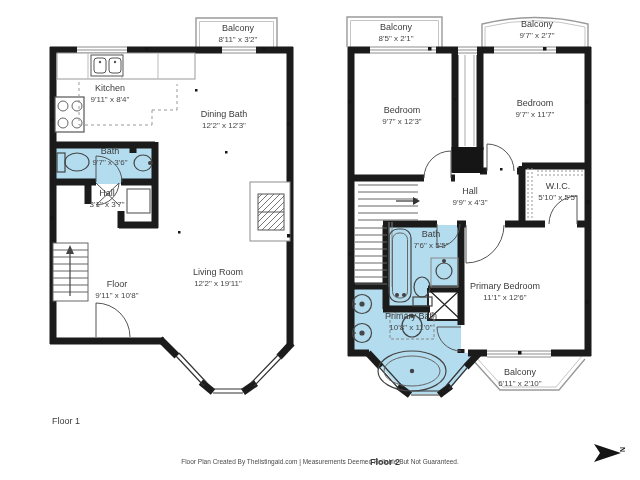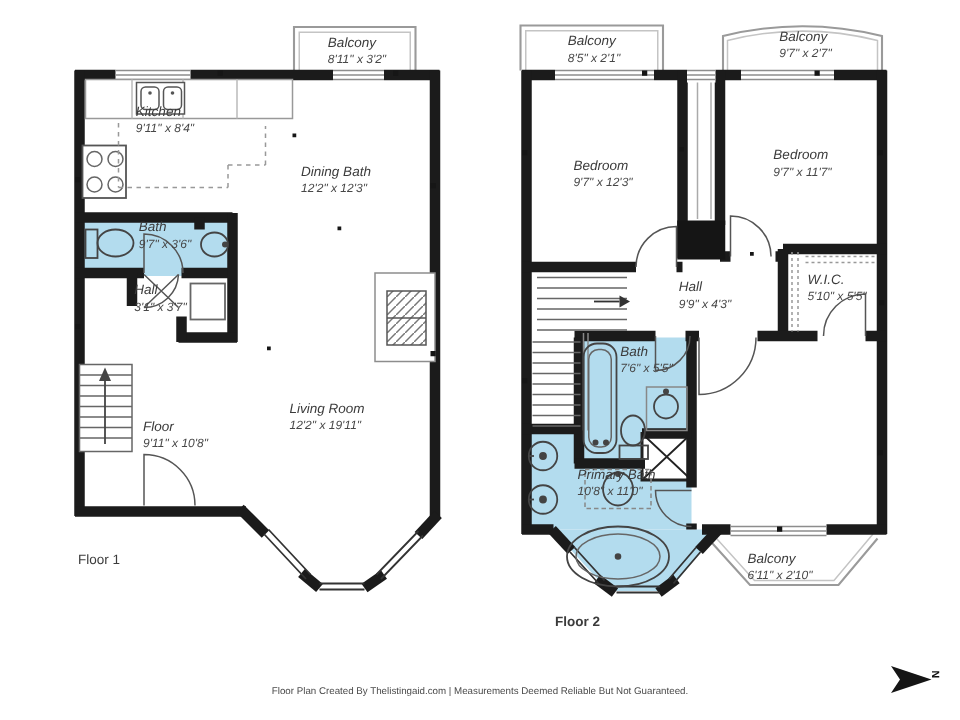--- a/index.html
+++ b/index.html
@@ -1,23 +1,23 @@
 <!DOCTYPE html>
 <html><head>
 <meta charset="utf-8">
 <style>
   html,body{margin:0;padding:0;background:#fff;}
   #canvas{position:relative;width:640px;height:480px;background:#ffffff;overflow:hidden;
           font-family:"Liberation Sans",sans-serif;}
   #plan-svg{position:absolute;left:0;top:0;}
-  .room-label{position:absolute;transform:translate(-50%,-50%);
-              color:#3b3b3b;line-height:11px;white-space:nowrap;font-style:italic;}
+  .room-label{position:absolute;transform:translate(-50%,-50%);text-align:center;
+              color:#3b3b3b;line-height:11px;white-space:nowrap;}
   .room-name{font-size:9px;}
   .room-dims{font-size:8px;color:#474747;}
-  .floor-label{position:absolute;font-size:9px;color:#3b3b3b;}
+  .floor-label{position:absolute;font-size:9px;color:#3b3b3b;margin-top:48px;}
   .floor-label.centered{transform:translate(-50%,-50%);font-weight:bold;}
   #footer-text{position:absolute;left:320px;top:461px;transform:translate(-50%,-50%);
                font-size:6.5px;color:#4a4a4a;white-space:nowrap;}
   #compass-n{position:absolute;left:620px;top:446px;font-size:7px;font-weight:bold;color:#111;
              transform:rotate(90deg);}
 </style>
 </head>
 <body>
 
 <div id="canvas">
@@ -276,21 +276,21 @@
     </g>
   </g>
 
   <polygon points="594,444 621,453 594,462 600,453" fill="#151515"></polygon>
 </svg>
 
 <div class="room-label" style="left:238px;top:34px">
   <div class="room-name">Balcony</div>
   <div class="room-dims">8'11" x 3'2"</div>
 </div>
-<div class="room-label" style="left:110px;top:80px">
+<div class="room-label" style="left:110px;top:94px">
   <div class="room-name">Kitchen</div>
   <div class="room-dims">9'11" x 8'4"</div>
 </div>
 <div class="room-label" style="left:224px;top:120px">
   <div class="room-name">Dining Bath</div>
   <div class="room-dims">12'2" x 12'3"</div>
 </div>
 <div class="room-label" style="left:110px;top:157px">
   <div class="room-name">Bath</div>
   <div class="room-dims">9'7" x 3'6"</div>
@@ -334,20 +334,24 @@
   <div class="room-dims">5'10" x 5'5"</div>
 </div>
 <div class="room-label" style="left:431px;top:240px">
   <div class="room-name">Bath</div>
   <div class="room-dims">7'6" x 5'5"</div>
 </div>
 <div class="room-label" style="left:411px;top:322px">
   <div class="room-name">Primary Bath</div>
   <div class="room-dims">10'8" x 11'0"</div>
 </div>
+<div class="room-label" style="left:505px;top:292px">
+  <div class="room-name">Primary Bedroom</div>
+  <div class="room-dims">11'1" x 12'6"</div>
+</div>
 <div class="room-label" style="left:520px;top:378px">
   <div class="room-name">Balcony</div>
   <div class="room-dims">6'11" x 2'10"</div>
 </div>
 <div class="floor-label centered" style="left:385px;top:414px">Floor 2</div>
 
 <div id="footer-text">Floor Plan Created By Thelistingaid.com | Measurements Deemed Reliable But Not Guaranteed.</div>
 <div id="compass-n">N</div>
 
 </div>

